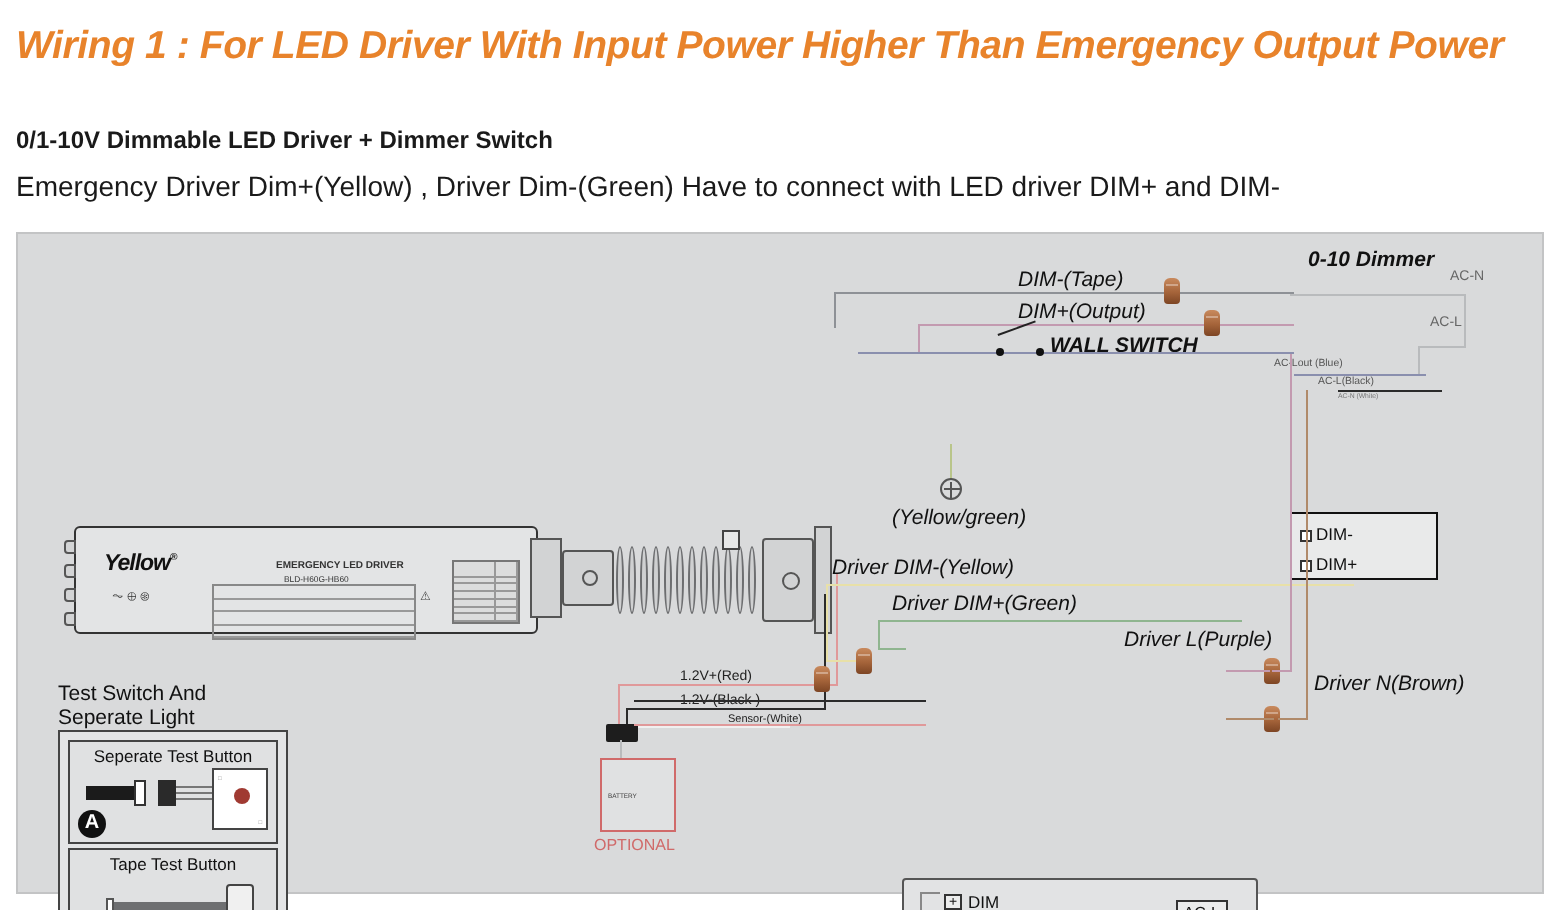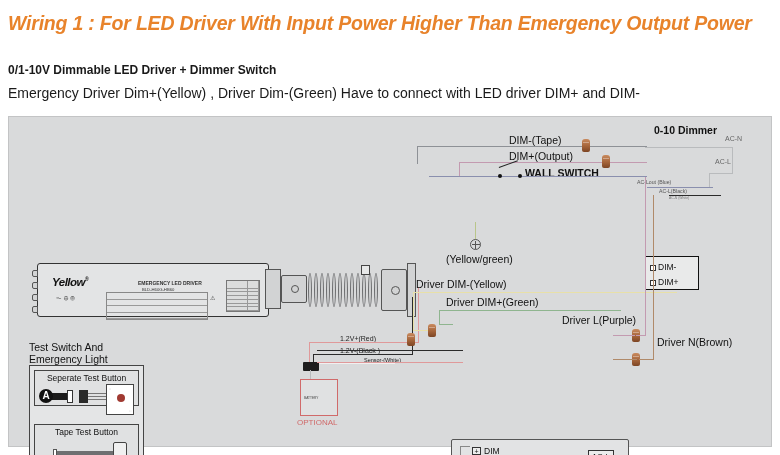--- a/index.html
+++ b/index.html
@@ -24,21 +24,21 @@
     position:absolute; left:8px; top:85px;
     font-size:14px; font-weight:normal; color:#1a1a1a; white-space:nowrap;
   }
   #diagram {
     position:absolute; left:8px; top:116px;
     width:764px; height:331px;
     background:#d9dadb;
     border:1px solid #c3c4c5;
   }
   .abs { position:absolute; }
-  .lbl { font-size:10.5px; color:#111; white-space:nowrap; }
+  .lbl { font-size:10.5px; color:#111; white-space:nowrap;font-style:italic; }
   .lbl-sm { font-size:7px; color:#222; white-space:nowrap; }
   .lbl-xs { font-size:5.2px; color:#333; white-space:nowrap; }
 
   
   .wire { position:absolute; background:#666; }
   .wh { height:1.4px; }
   .wv { width:1.4px; }
   .w-gray   { background:#8e9196; }
   .w-purple { background:#c39ab0; }
   .w-blue   { background:#8a8fae; }
@@ -119,21 +119,21 @@
     background:#e2e3e4; border:1.2px solid #555; border-radius:2px;
   }
   .ld-term { position:absolute; font-size:8.5px; color:#111; }
   .ac-box {
     position:absolute; border:1px solid #333; background:#ebecec;
     font-size:8px; color:#111; text-align:center; padding:1px 3px;
   }
 
   
   #dimmer-box {
-    left:636px; top:139px; width:54px; height:34px;
+    left:636px; top:139px; width:74px; height:34px;
     background:#e9eaea; border:1.6px solid #111;
   }
   #dimmer-box div { position:absolute; left:4px; font-size:8.5px; color:#111; }
   .chk {
     display:inline-block; width:6px; height:6px;
     border:1px solid #333; background:#fff; margin-right:2px;
     vertical-align:middle;
   }
 
   
@@ -270,26 +270,26 @@
   <div class="abs" style="left:294px; top:245px; width:16px; height:9px; background:#1d1d1d; border-radius:1px;"></div>
   <div class="wire wv w-ltgray" style="left:301px; top:253px; height:10px;"></div>
 
   <div class="abs" id="optional-box">
     <span>BATTERY</span>
   </div>
   <div class="abs" id="optional-cap">OPTIONAL</div>
 
   <div class="abs" id="test-caption">
     <div>Test Switch And</div>
-    <div>Emergency Light</div>
+    <div>Seperate Light</div>
   </div>
 
   <div class="abs" id="test-panel">
 
-    <div class="tp-sec" style="top:4px; height:36px;">
+    <div class="tp-sec" style="top:4px; height:52px;">
       <span class="tp-title">Seperate Test Button</span>
       <span class="abs" style="left:8px; top:22px; width:24px; height:7px; background:#1b1b1b;"></span>
       <span class="abs" style="left:32px; top:19px; width:6px; height:13px; background:#fff; border:1px solid #333;"></span>
       <span class="abs" style="left:44px; top:19px; width:9px; height:13px; background:#2a2a2a;"></span>
       <span class="abs" style="left:53px; top:22px; width:18px; height:1px; background:#777;"></span>
       <span class="abs" style="left:53px; top:25px; width:18px; height:1px; background:#777;"></span>
       <span class="abs" style="left:53px; top:28px; width:18px; height:1px; background:#777;"></span>
       <span class="abs" style="left:71px; top:13px; width:28px; height:31px; background:#fff; border:1px solid #444;">
         <span class="abs" style="left:10px; top:9px; width:8px; height:8px; border-radius:50%; background:#a03a32;"></span>
         <span class="abs" style="left:2px; top:2px; font-size:3px; color:#888;">□</span>

